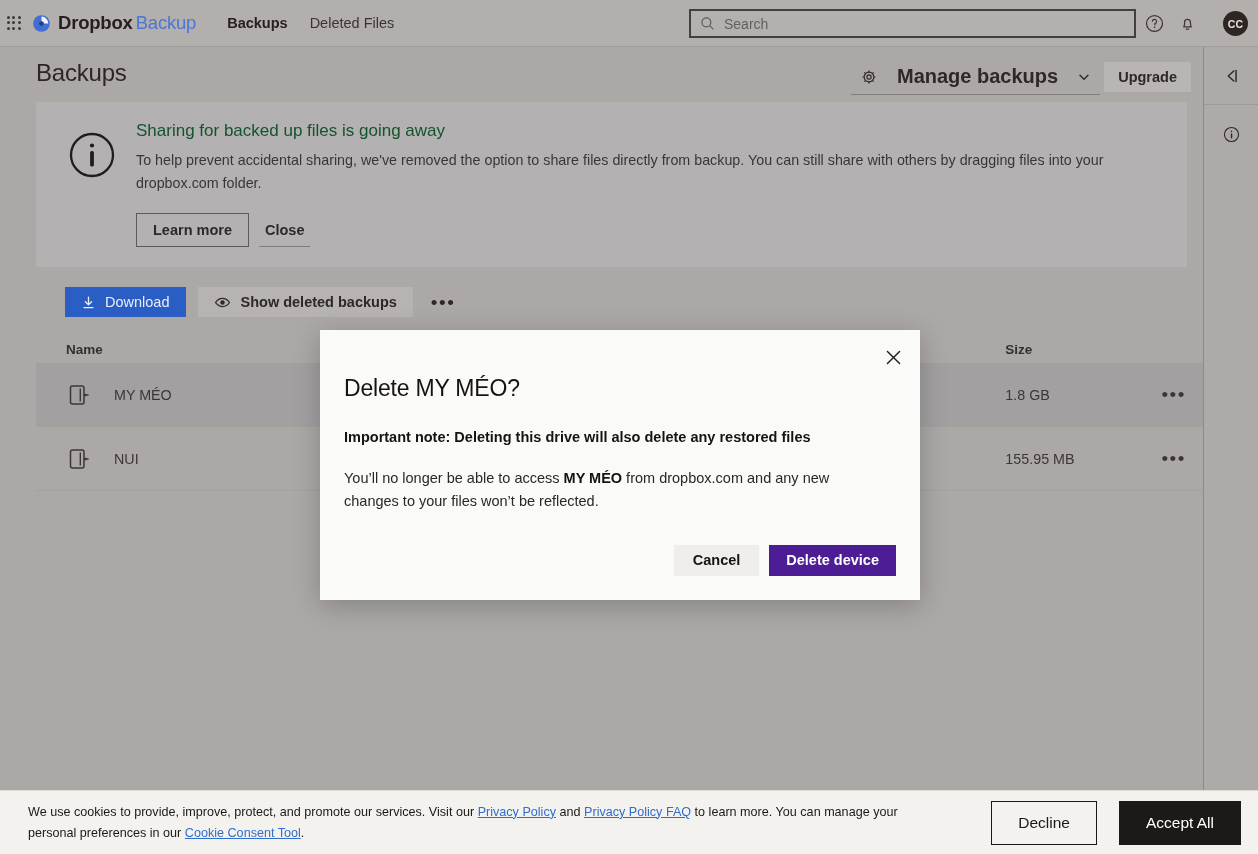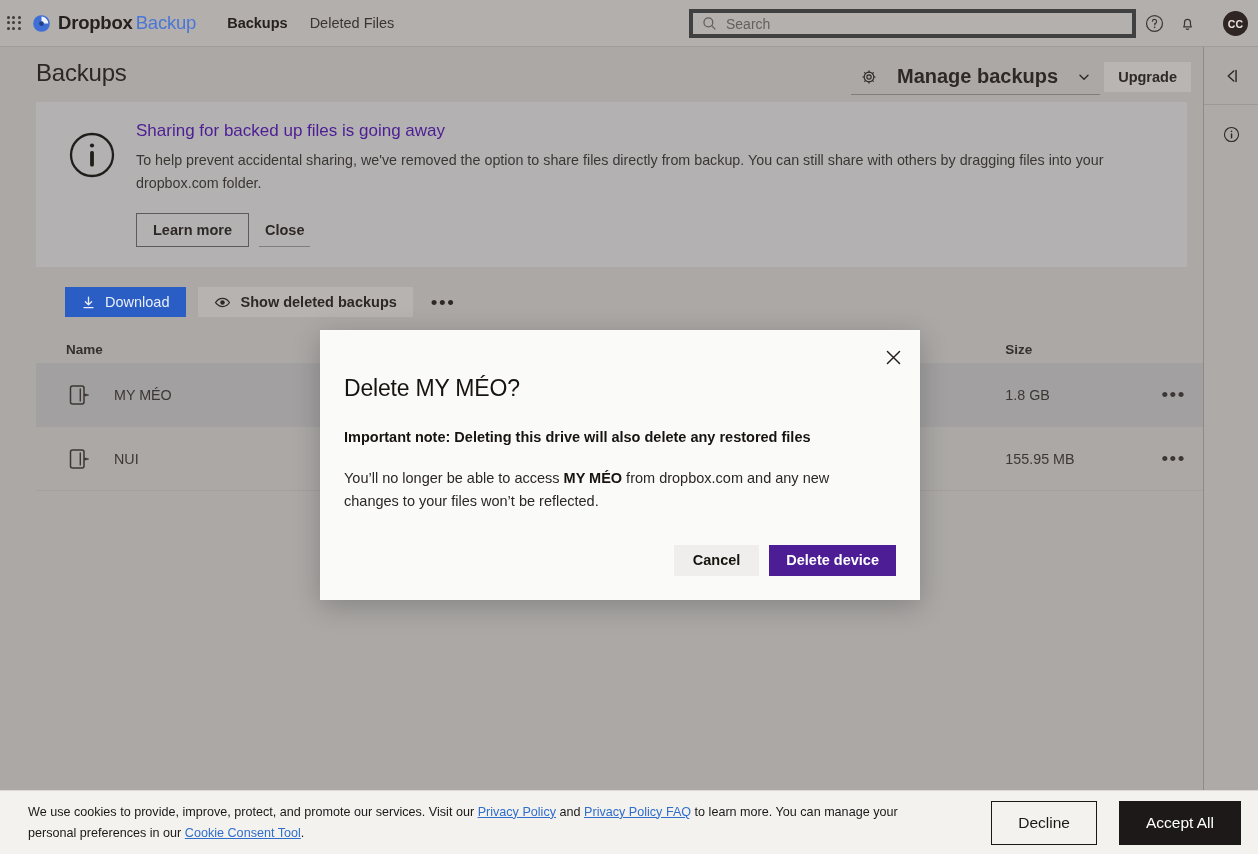--- a/index.html
+++ b/index.html
@@ -71,21 +71,21 @@
     margin-left: 31px;
     font-size: 14.5px;
   }
   .navlink { color: #3a3533; cursor: pointer; }
   .navlink.active { font-weight: bold; color: #26211f; }
 
   .search-wrap {
     position: absolute;
     left: 689px; top: 9px;
     width: 447px; height: 29px;
-    border: 4px solid #404040;
+    border: 2px solid #404040;
     background: #b3b0ae;
     display: flex;
     align-items: center;
     padding: 0 9px;
   }
   .search-wrap .ph {
     font-size: 14px;
     color: #63605e;
     margin-left: 9px;
   }
@@ -167,21 +167,21 @@
     width: 1151px;
   }
   .notice-icon {
     flex: 0 0 auto;
     margin-left: 12px;
     margin-top: 12px;
   }
   .notice-body { flex: 1 1 auto; padding-top: 2px; }
   .notice-title {
     font-size: 17px;
-    color: #4c1d95;
+    color: #14532d;
     margin-bottom: 8px;
   }
   .notice-text {
     font-size: 14.3px;
     color: #3b3634;
     line-height: 1.62;
     max-width: 1020px;
   }
   .notice-actions {
     margin-top: 18px;

